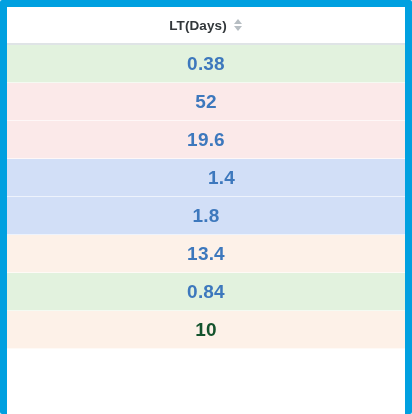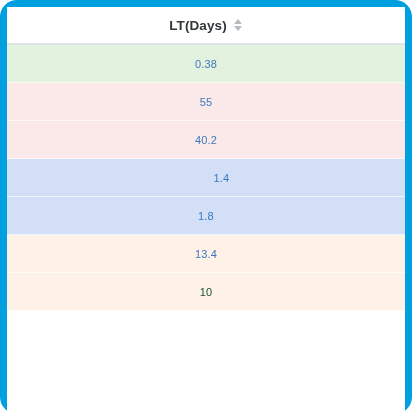--- a/index.html
+++ b/index.html
@@ -16,21 +16,21 @@
 
   
   #app-frame {
     position: absolute;
     left: 0;
     top: 0;
     width: 412px;
     height: 414px;
     box-sizing: border-box;
     background: #00a0e0;
-    border-radius: 17px;
+    border-radius: 2px;
     padding: 7px 7px 0 7px;
   }
 
   
   #table-surface {
     position: relative;
     width: 398px;
     height: 407px;
     box-sizing: border-box;
     background: #ffffff;
@@ -92,23 +92,23 @@
   .data-row {
     height: 38px;
     box-sizing: border-box;
     display: flex;
     align-items: center;
     justify-content: center;
     border-bottom: 1px solid rgba(255,255,255,0.62);
     cursor: default;
   }
   .cell-value {
-    font-size: 11px;
+    font-size: 19px;
     color: #3d78bd;
-    font-weight: normal;
+    font-weight: bold;
     letter-spacing: 0.2px;
   }
 </style>
 </head>
 <body>
 
 <div id="app-frame" style="background: rgb(0, 160, 224);">
   <div id="table-surface">
 
     <div id="table-header" style="border-bottom-color: rgb(223, 228, 230);">
@@ -119,33 +119,36 @@
           <span class="tri-down"></span>
         </span>
       </div>
     </div>
 
     <div id="table-body">
         <div class="data-row" style="background: rgb(226, 242, 222); height: 38px;">
           <span class="cell-value" style="color: rgb(61, 120, 189);">0.38</span>
         </div>
         <div class="data-row" style="background: rgb(251, 233, 233); height: 38px;">
-          <span class="cell-value" style="color: rgb(61, 120, 189);">55</span>
+          <span class="cell-value" style="color: rgb(61, 120, 189);">52</span>
         </div>
         <div class="data-row" style="background: rgb(251, 233, 233); height: 38px;">
-          <span class="cell-value" style="color: rgb(61, 120, 189);">40.2</span>
+          <span class="cell-value" style="color: rgb(61, 120, 189);">19.6</span>
         </div>
         <div class="data-row" style="background: rgb(210, 223, 247); height: 38px; padding-left: 31px;">
           <span class="cell-value" style="color: rgb(61, 120, 189);">1.4</span>
         </div>
         <div class="data-row" style="background: rgb(210, 223, 247); height: 38px;">
           <span class="cell-value" style="color: rgb(61, 120, 189);">1.8</span>
         </div>
         <div class="data-row" style="background: rgb(253, 241, 232); height: 38px;">
           <span class="cell-value" style="color: rgb(61, 120, 189);">13.4</span>
         </div>
+        <div class="data-row" style="background: rgb(226, 242, 222); height: 38px;">
+          <span class="cell-value" style="color: rgb(61, 120, 189);">0.84</span>
+        </div>
         <div class="data-row" style="background: rgb(253, 241, 232); height: 38px;">
           <span class="cell-value" style="color: #14532d;">10</span>
         </div>
       </div>
 
   </div>
 </div>
 
 </body></html>

